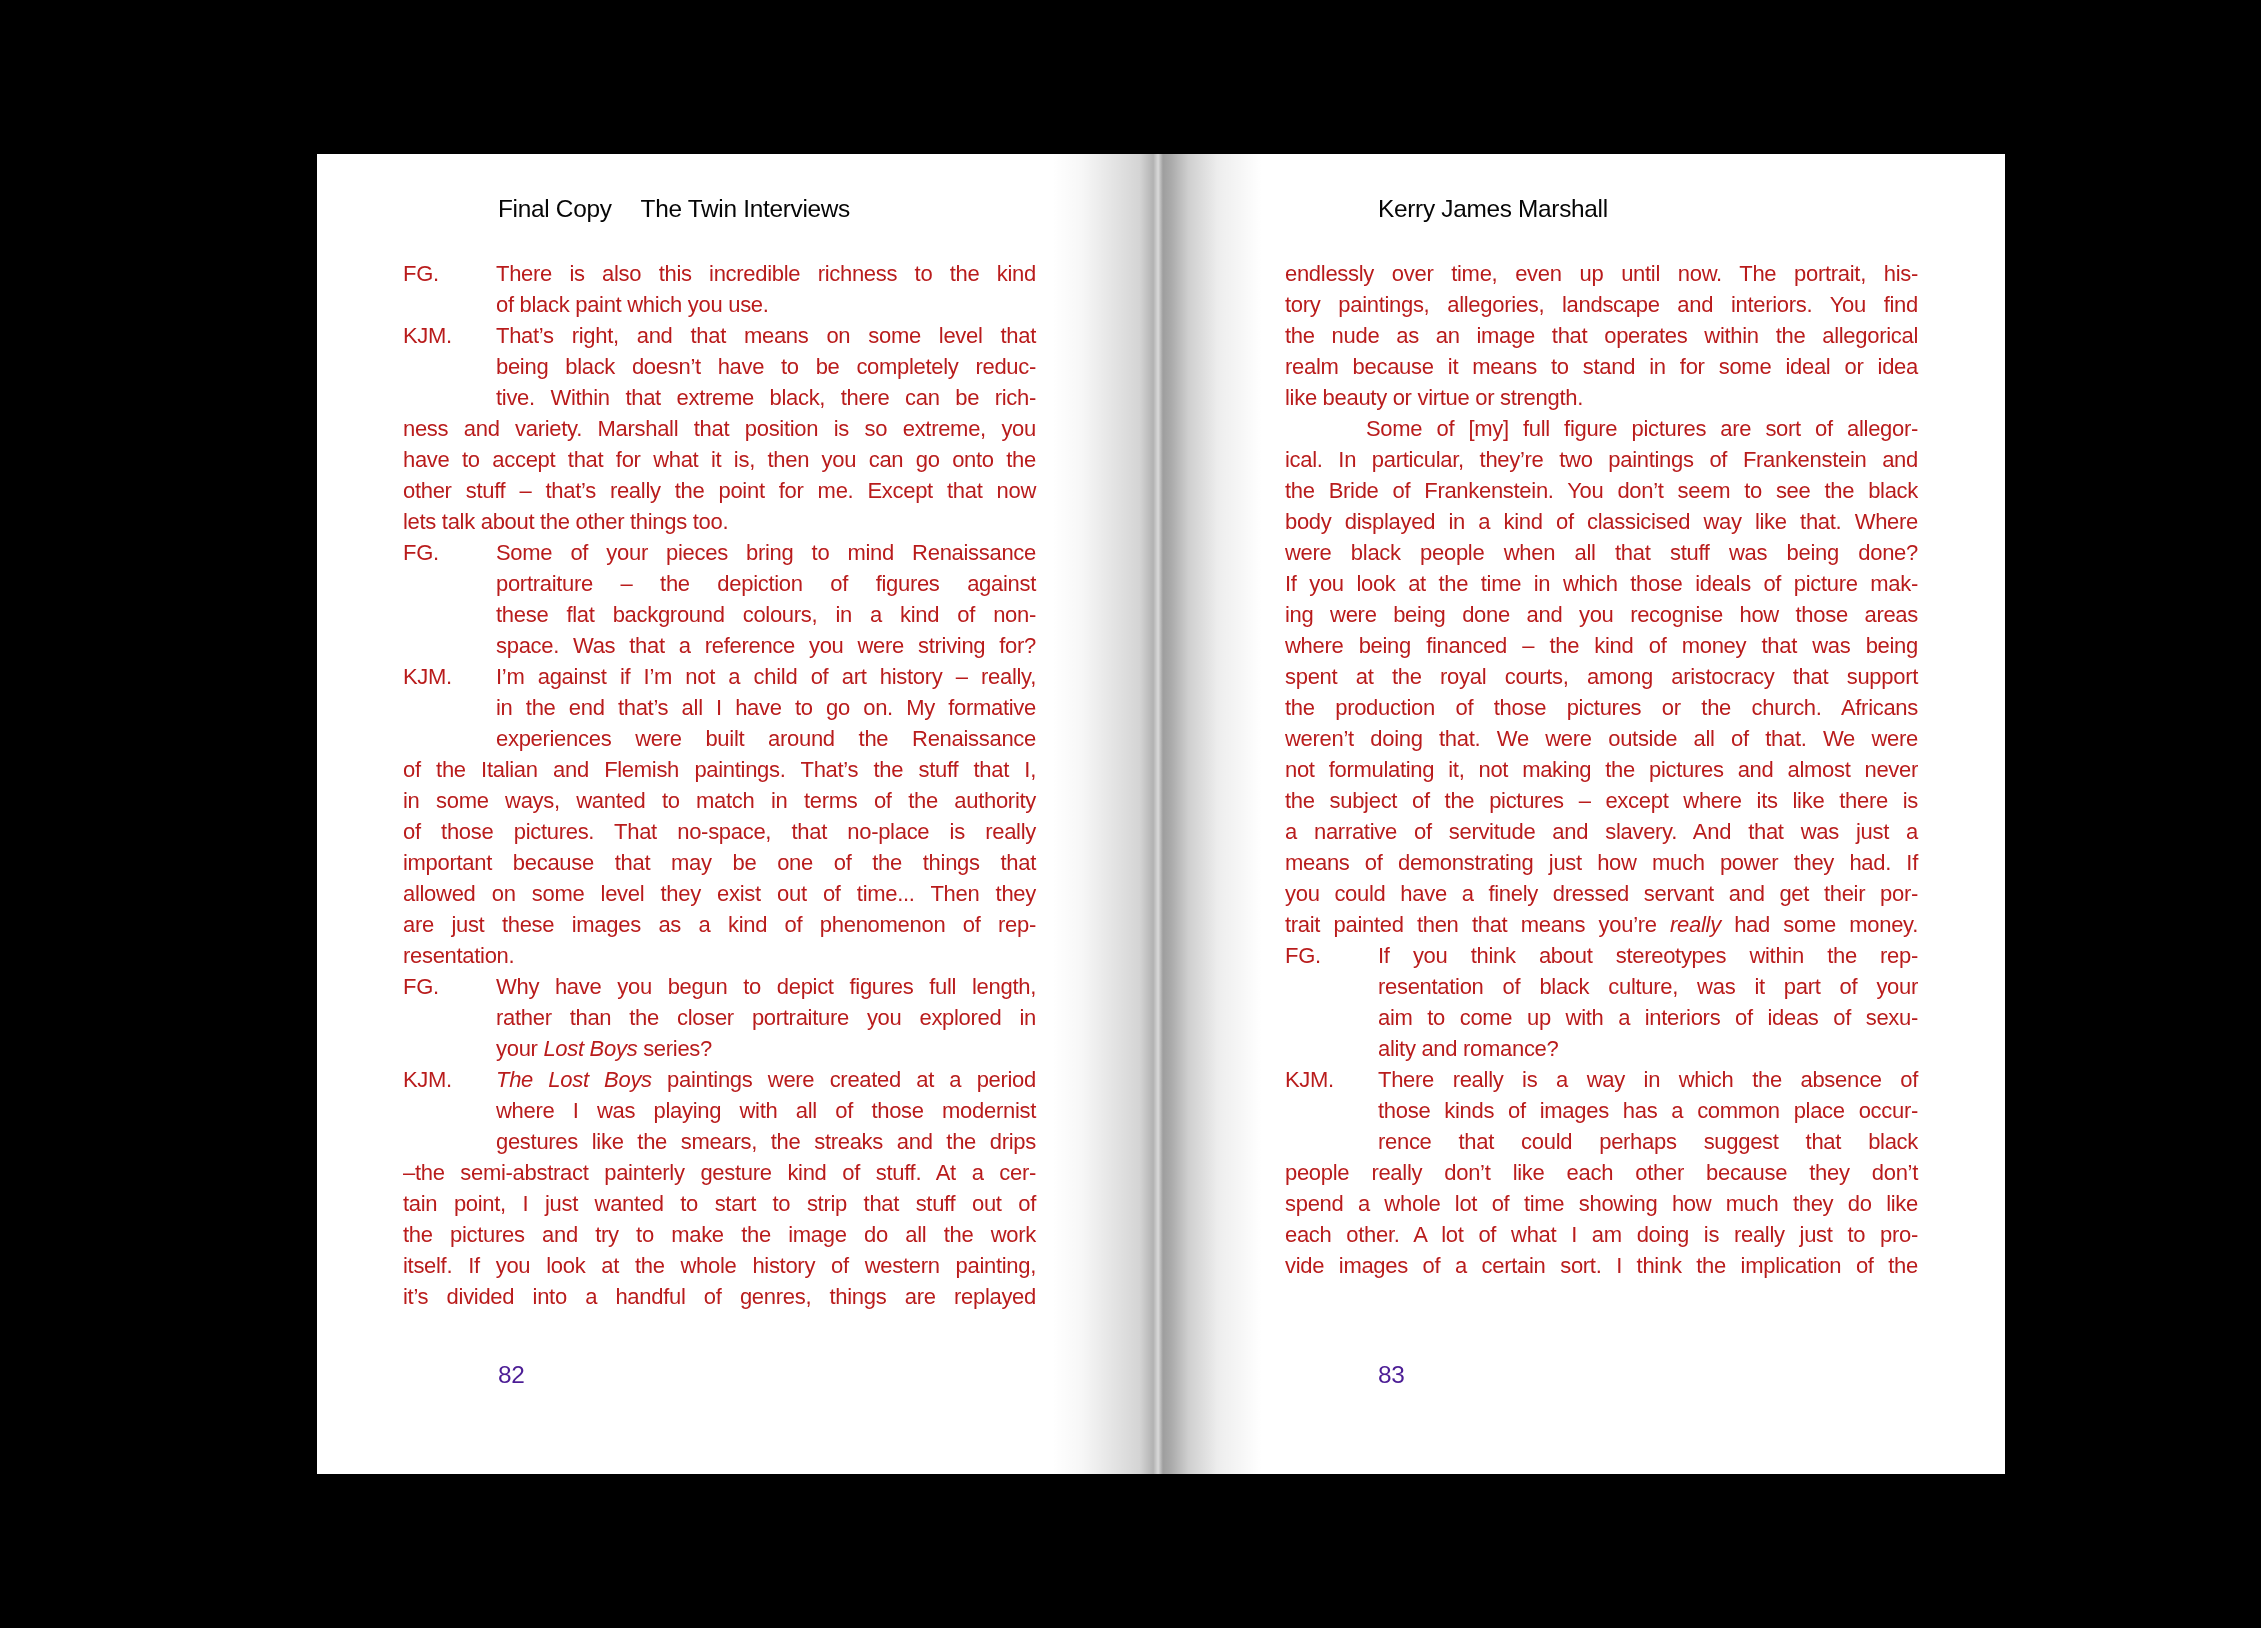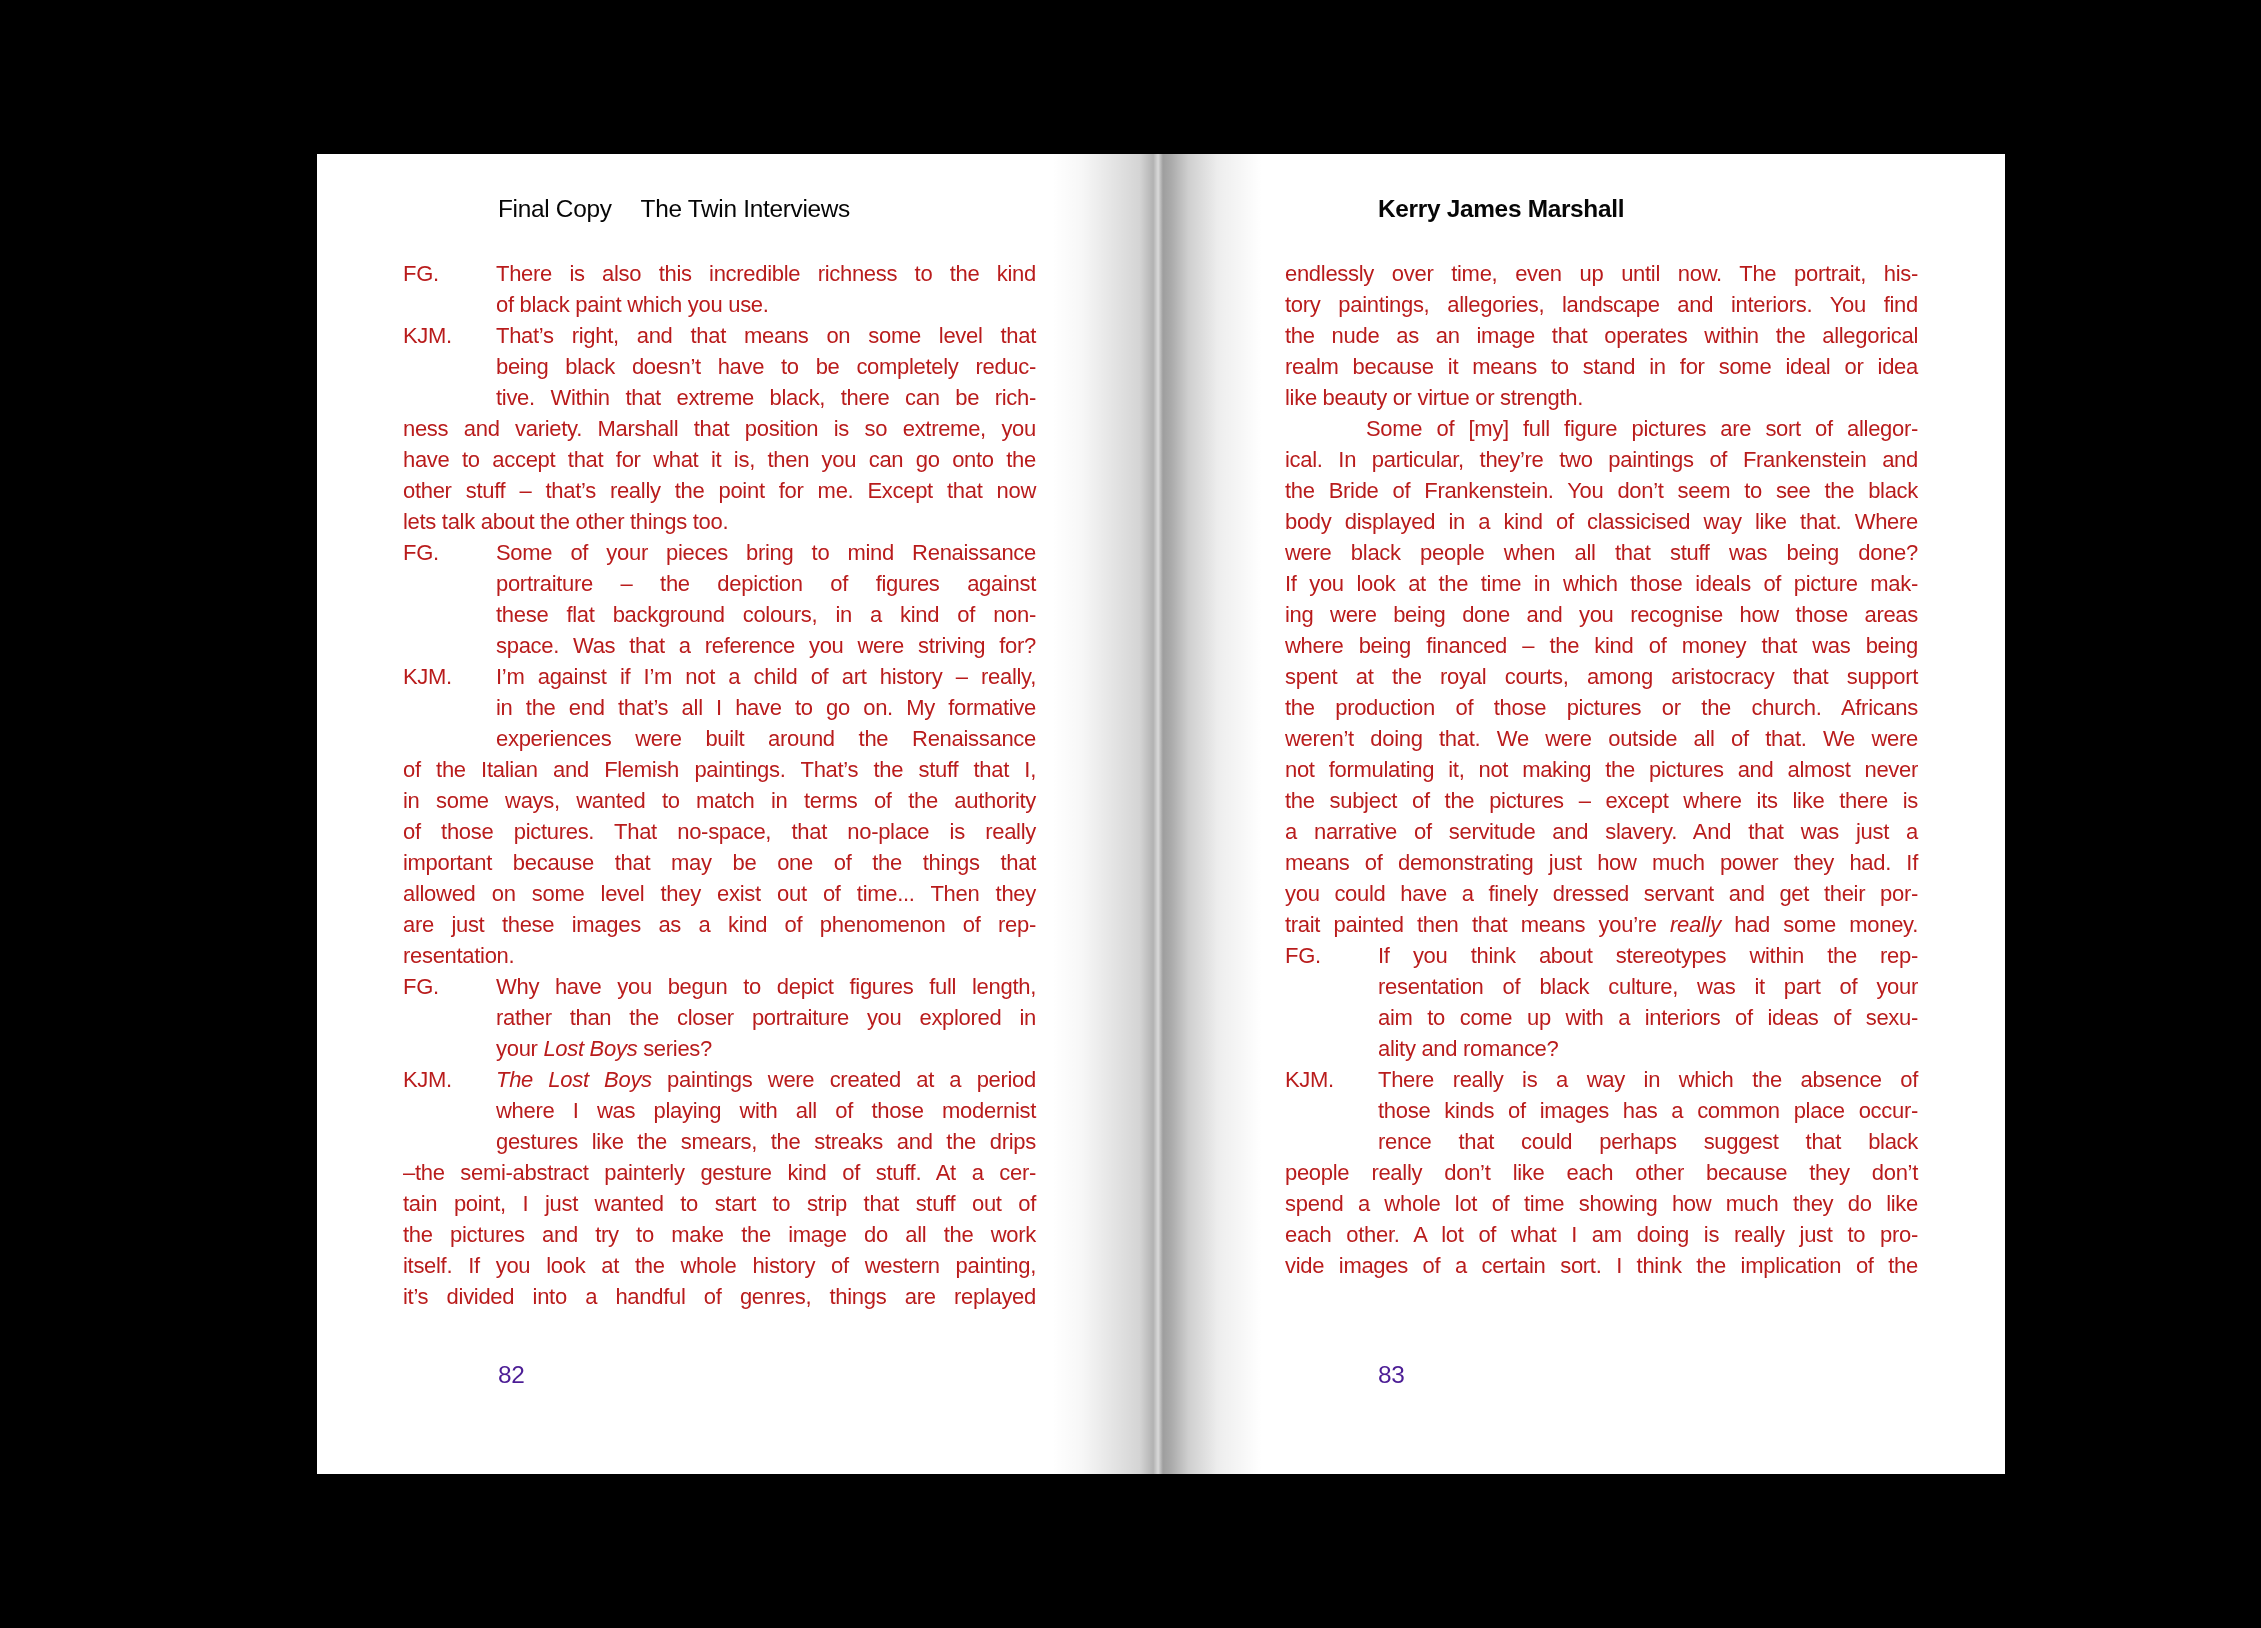--- a/index.html
+++ b/index.html
@@ -31,21 +31,21 @@
       rgba(0,0,0,0.33) 49%,
       rgba(0,0,0,0.19) 56%,
       rgba(0,0,0,0.07) 68%,
       rgba(0,0,0,0) 86%);
   }
   .running-head{
     position:absolute;top:38px;height:33px;line-height:33px;
     font-size:24.4px;color:#060606;letter-spacing:-0.3px;white-space:nowrap;
   }
   .page-left .running-head{left:181px;}
-  .page-right .running-head{left:217px;font-weight:bold;}
+  .page-right .running-head{left:217px;}
   .running-head .part1{margin-right:29px;}
   .pagebody{
     position:absolute;top:104px;width:633px;
     font-size:22px;color:#b91c1c;letter-spacing:-0.3px;
   }
   .page-left .pagebody{left:86px;}
   .page-right .pagebody{left:124px;}
   .line{
     position:relative;height:31px;line-height:31px;
     white-space:nowrap;text-align:left;

